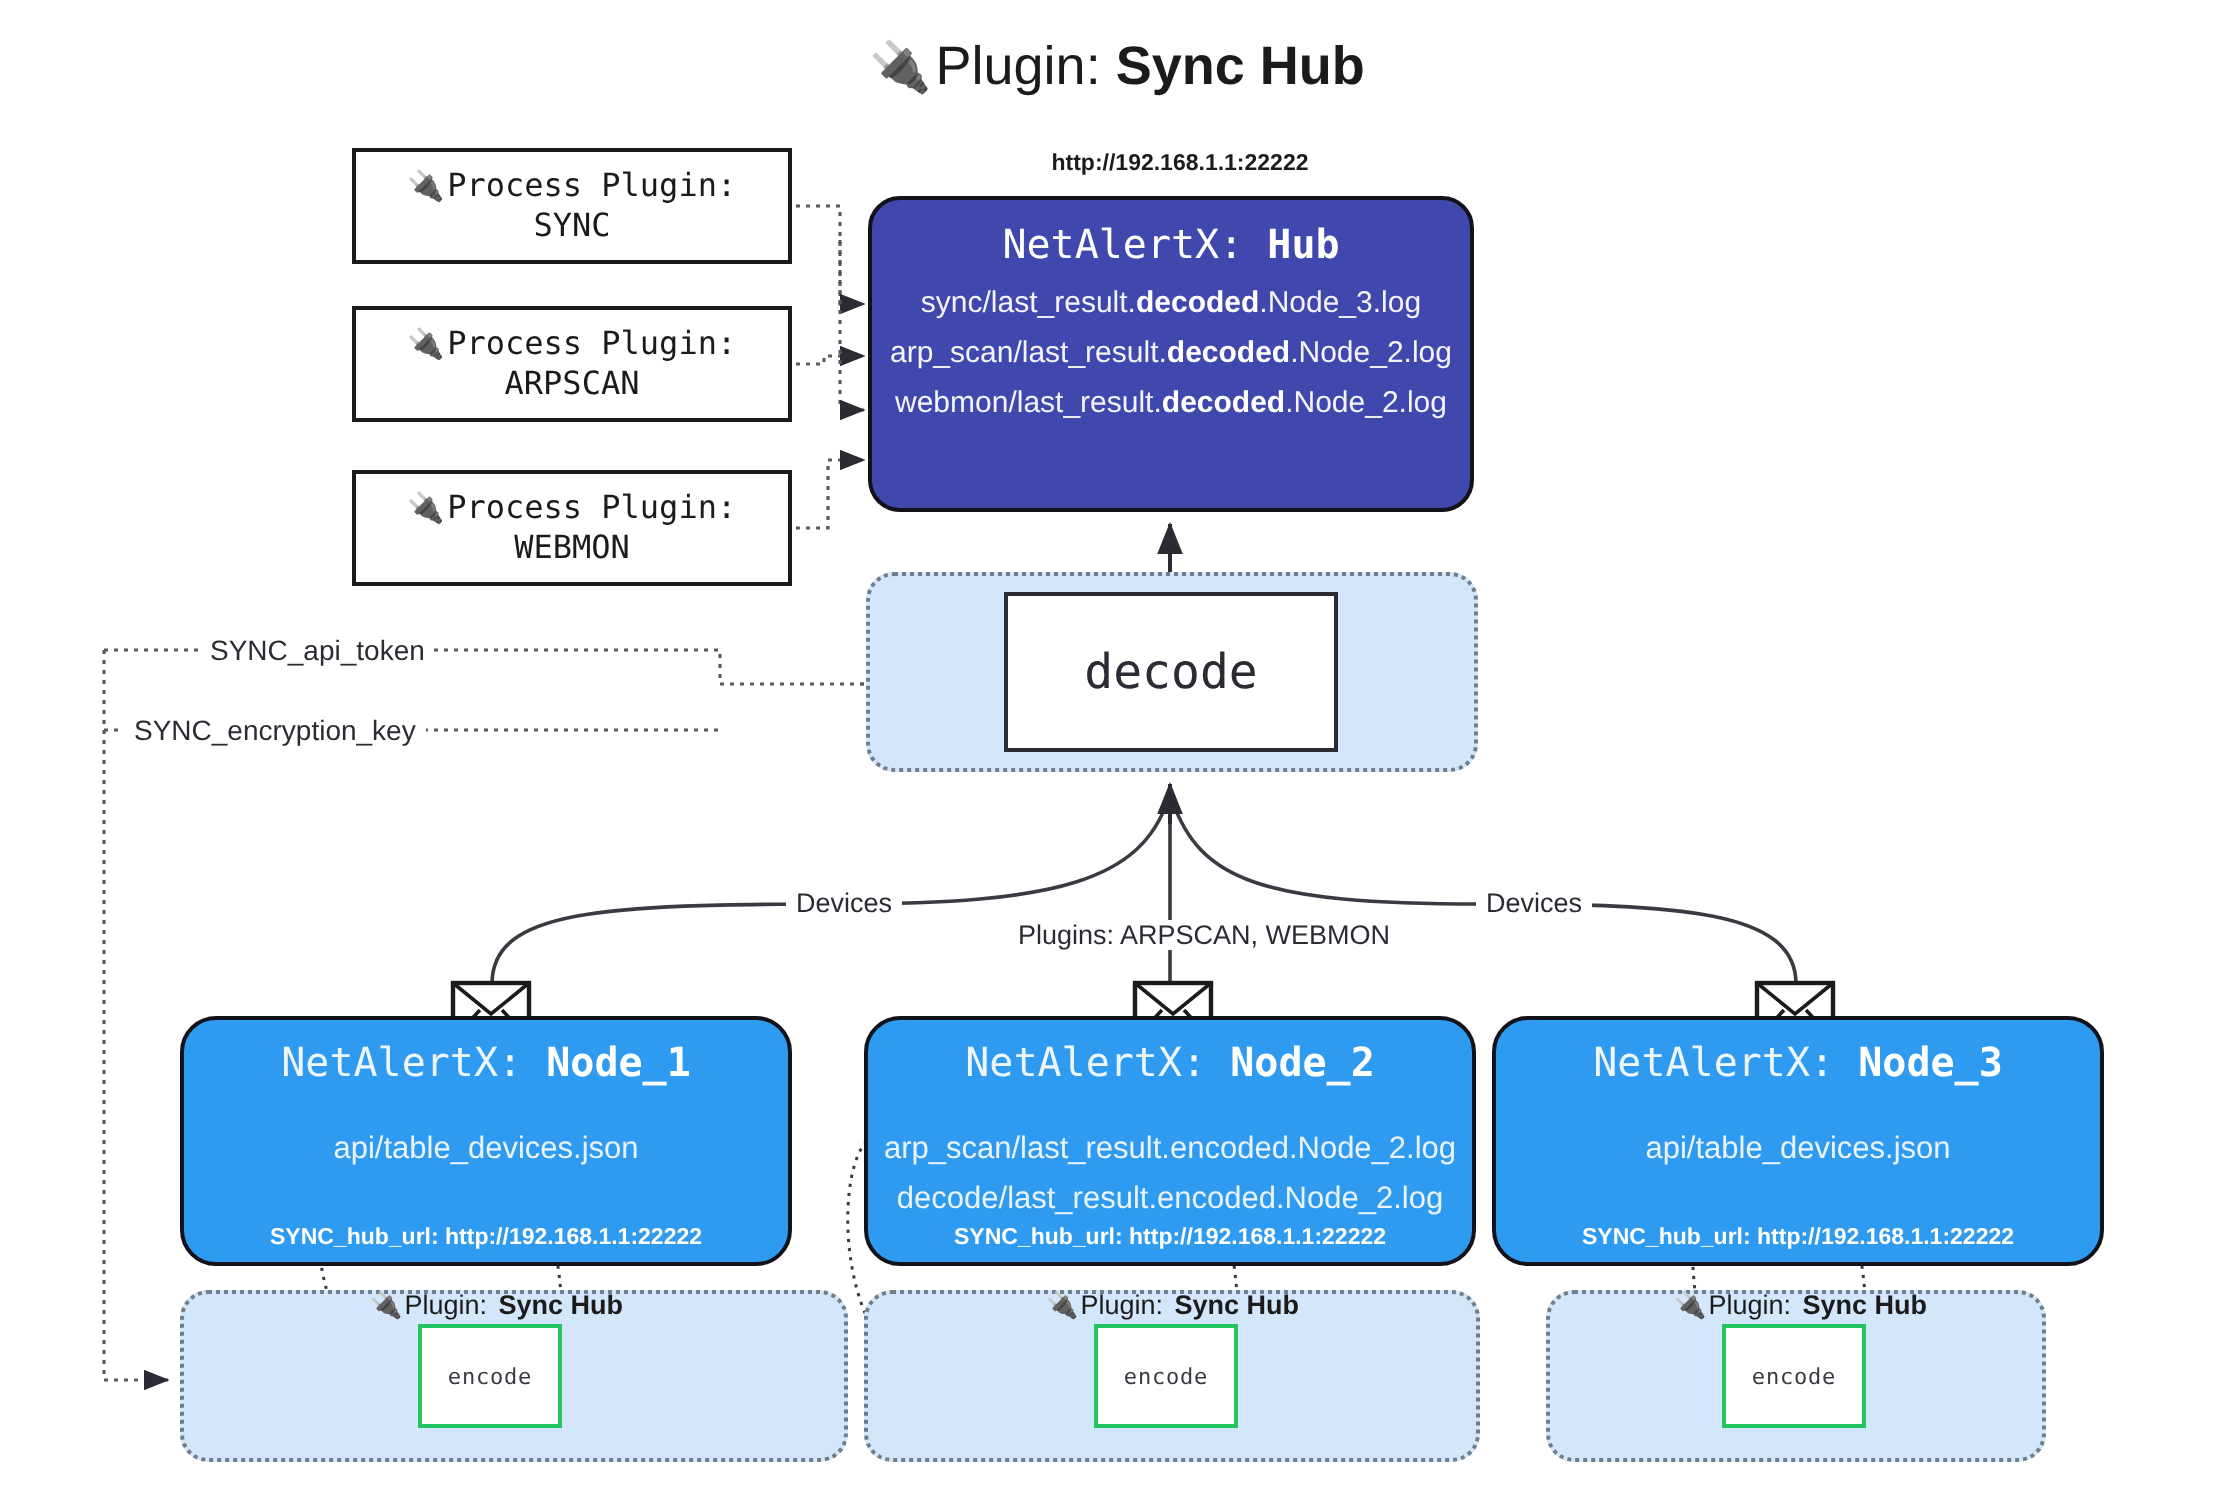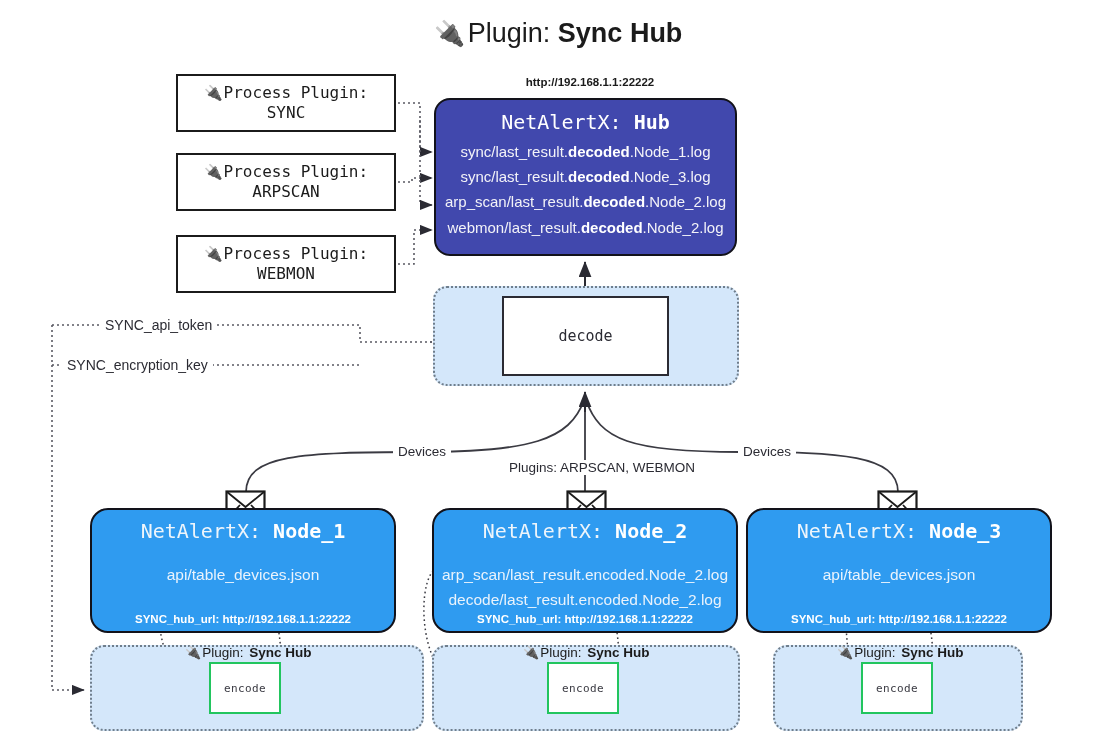--- a/index.html
+++ b/index.html
@@ -78,21 +78,21 @@
     background: #d4e7fa;
     border: 2px dotted #6f7e8c;
     border-radius: 14px;
   }
   #decode-box {
     position: absolute; left: 502px; top: 296px;
     width: 167px; height: 80px;
     background: #ffffff; border: 2px solid #2b2b33;
     display: flex; align-items: center; justify-content: center;
     font-family: "DejaVu Sans Mono", "Liberation Mono", monospace;
-    font-size: 15px; color: #2b2b33;
+    font-size: 24px; color: #2b2b33;
   }
 
   
   .edge-label {
     position: absolute; font-size: 13.5px; color: #2b2b33;
     background: #ffffff; padding: 0 5px; white-space: nowrap;
   }
   #lbl-api-token  { left: 100px; top: 317px; font-size: 14px; }
   #lbl-enc-key    { left: 62px;  top: 357px; font-size: 14px; }
   #lbl-devices-l  { left: 393px; top: 444px; }
@@ -264,21 +264,20 @@
     <div class="l2">WEBMON</div>
   </div>
 
   <div class="hub-url">http://192.168.1.1:22222</div>
 
   <div id="hub">
     <div class="hub-title">
       <span>NetAlertX:</span>
       <b>Hub</b>
     </div>
-    <div class="logline"><span>sync/last_result.</span><b>decoded</b><span>.Node_1.log</span></div>
     <div class="logline"><span>sync/last_result.</span><b>decoded</b><span>.Node_3.log</span></div>
     <div class="logline"><span>arp_scan/last_result.</span><b>decoded</b><span>.Node_2.log</span></div>
     <div class="logline"><span>webmon/last_result.</span><b>decoded</b><span>.Node_2.log</span></div>
   </div>
 
   <div id="decode-wrap"></div>
   <div id="decode-box">decode</div>
 
   <div class="edge-label" id="lbl-api-token">SYNC_api_token</div>
   <div class="edge-label" id="lbl-enc-key">SYNC_encryption_key</div>

